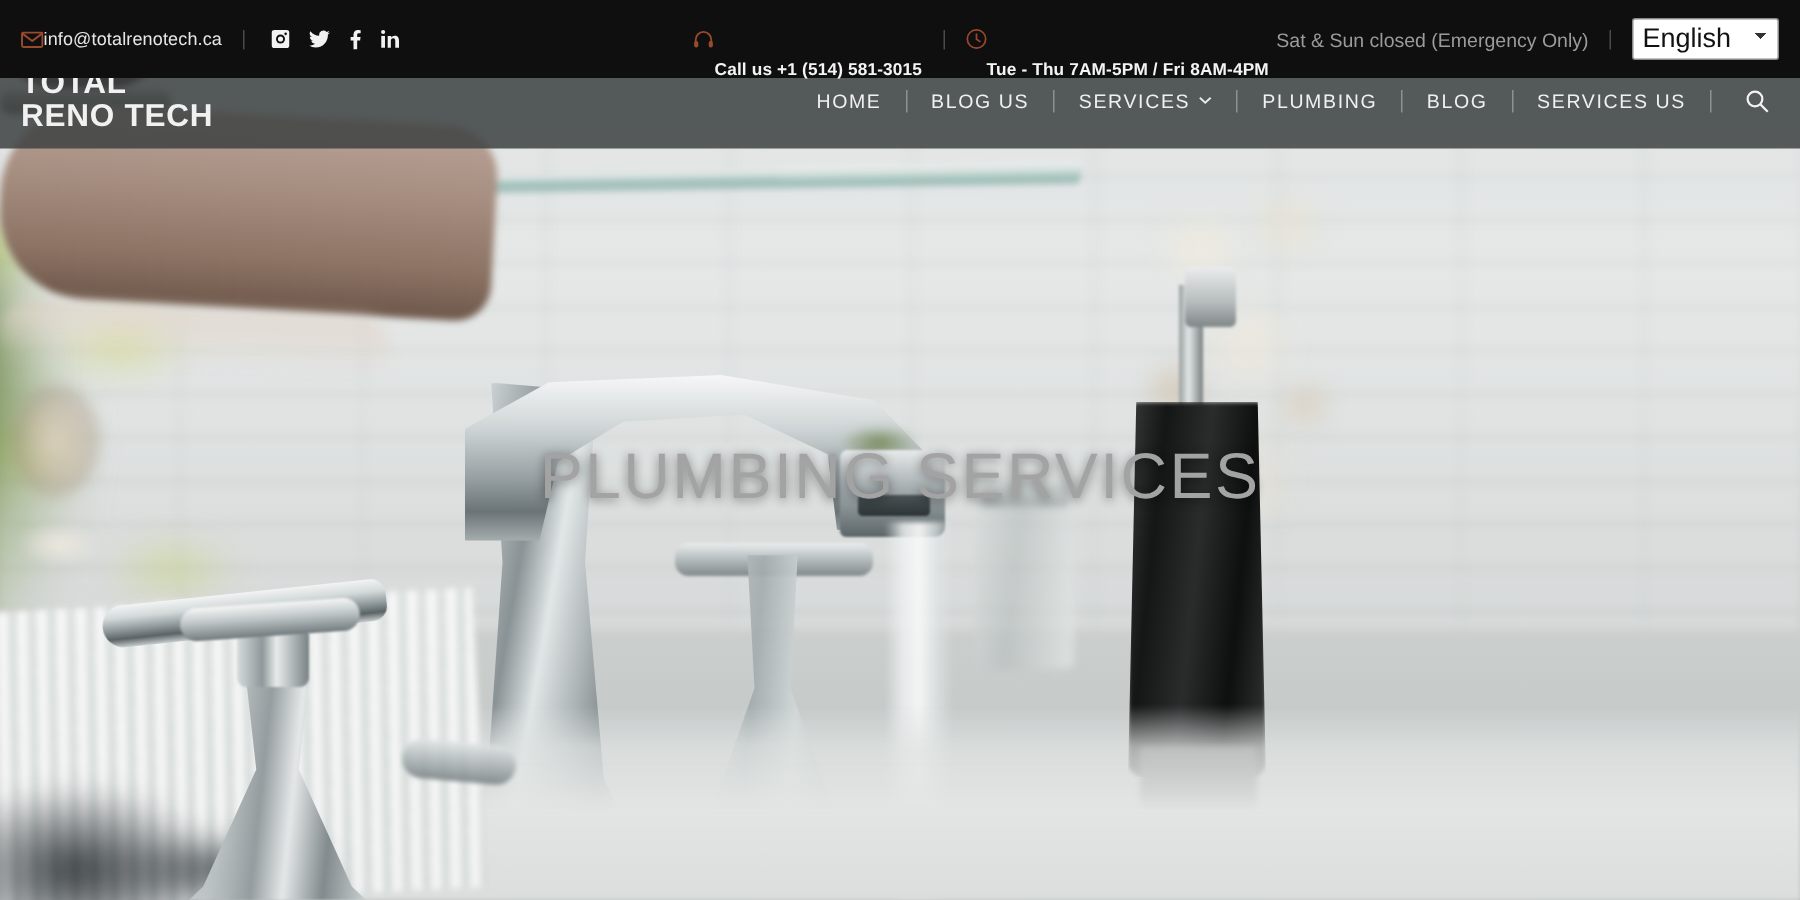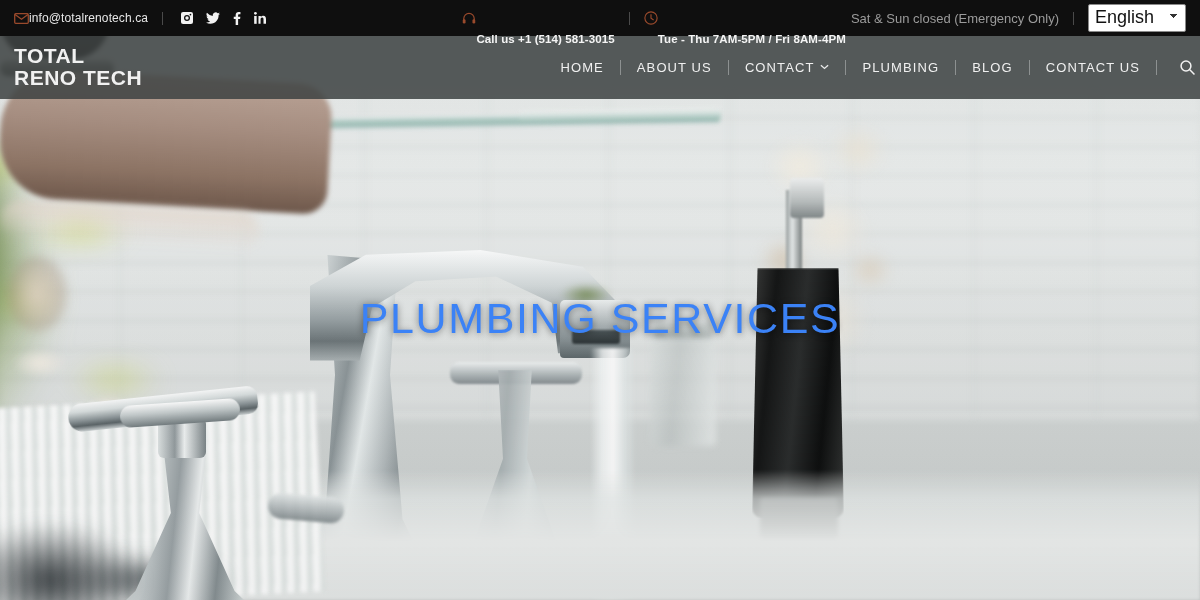--- a/index.html
+++ b/index.html
@@ -251,21 +251,21 @@
     background:radial-gradient(ellipse 130px 80px at 90px 90px, rgba(24,30,34,.85), rgba(24,30,34,0) 72%);
     filter:blur(8px);
   }
   .hero-tint {
     position:absolute; inset:0;
     background:linear-gradient(180deg, rgba(60,66,68,.10) 0%, rgba(60,66,68,.03) 30%, rgba(40,46,48,.05) 100%);
   }
 
   
   .topbar {
-    position:absolute; left:0; top:0; width:1200px; height:36px;
+    position:absolute; left:0; top:0; width:1200px; height:52px;
     background:#0f0f0f; display:flex; align-items:center;
     padding:0 14px; z-index:30;
   }
   .tb-left { display:flex; align-items:center; gap:0; }
   .tb-right { display:flex; align-items:center; margin-left:auto; gap:0; }
   .tb-sep { width:1px; height:13px; background:#4a4a4a; margin:0 14px; display:inline-block; }
   .tb-email { color:#e7e7e7; font-size:12px; text-decoration:none; letter-spacing:.1px; }
   .tb-ico { color:#9a4a2c; display:inline-flex; align-items:center; }
   .social { display:flex; align-items:center; gap:13px; margin-left:4px; }
   .social a { color:#f2f2f2; display:inline-flex; align-items:center; text-decoration:none; }
@@ -293,40 +293,40 @@
   .brand { display:flex; align-items:center; gap:12px; padding-left:14px; text-decoration:none; }
   .brand-mark { width:100px; height:54px; position:relative; flex:none; }
   .brand-text { line-height:.98; }
   .brand-l1, .brand-l2 {
     color:#f1f1f1; font-weight:bold; letter-spacing:.5px;
     font-family:Liberation Sans, sans-serif;
   }
   .brand-l1 { font-size:21px; display:block; }
   .brand-l2 { font-size:21px; display:block; margin-top:1px; }
 
-  .mainnav { display:flex; align-items:center; margin-left:auto; padding-right:0;justify-content:center; }
+  .mainnav { display:flex; align-items:center; margin-left:auto; padding-right:16px;justify-content:center; }
   .nav-link {
     color:#f0f0f0; font-size:13px; letter-spacing:1.1px; text-decoration:none;
     padding:0 16px; display:inline-flex; align-items:center; gap:6px; white-space:nowrap;
   }
   .nav-div { width:1px; height:15px; background:#8d9191; }
   .caret { display:inline-block; font-size:9px; line-height:1; opacity:.95; }
   .search-btn {
     margin-left:18px; color:#f2f2f2; background:none; border:none; cursor:pointer;
     display:inline-flex; align-items:center; padding:4px;
   }
 
   
   .hero-copy {
     position:absolute; left:0; top:0; width:1200px; height:600px;
     display:flex; flex-direction:column; align-items:center; justify-content:center;
     z-index:10; pointer-events:none; padding-top:36px;
   }
   .hero-title {
-    color:#3b82f6; font-size:43px; font-weight:normal; letter-spacing:1.6px;
+    color:#a3a3a3; font-size:43px; font-weight:normal; letter-spacing:1.6px;
     text-shadow:0 1px 7px rgba(0,0,0,.45); line-height:1;
   }
   .hero-sub {
     color:#f4f4f4; font-size:19px; font-weight:normal; margin-top:14px;
     text-shadow:0 1px 6px rgba(0,0,0,.45); letter-spacing:.2px;
   }
 </style>
 </head>
 <body>
 
@@ -468,46 +468,46 @@
       </span>
     </a>
 
     <nav class="mainnav">
       <a class="nav-link" href="#">
         <span>HOME</span>
       </a>
       <span class="nav-div"></span>
 
       <a class="nav-link" href="#">
-        <span>ABOUT US</span>
+        <span>BLOG US</span>
       </a>
       <span class="nav-div"></span>
 
       <a class="nav-link" href="#">
-        <span>CONTACT</span>
+        <span>SERVICES</span>
         <span class="caret">
           <svg width="9" height="6" viewBox="0 0 10 6" fill="none" stroke="#f0f0f0" stroke-width="1.5">
             <path d="M1 1 L5 4.6 L9 1"></path>
           </svg>
         </span>
       </a>
       <span class="nav-div"></span>
 
       <a class="nav-link" href="#">
         <span>PLUMBING</span>
       </a>
       <span class="nav-div"></span>
 
       <a class="nav-link" href="#">
         <span>BLOG</span>
       </a>
       <span class="nav-div"></span>
 
       <a class="nav-link" href="#">
-        <span>CONTACT US</span>
+        <span>SERVICES US</span>
       </a>
       <span class="nav-div"></span>
 
       <button class="search-btn">
         <svg width="17" height="17" viewBox="0 0 18 18" fill="none" stroke="#f2f2f2" stroke-width="1.6">
           <circle cx="7.4" cy="7.4" r="5.2"></circle>
           <path d="M11.4 11.4 L16.4 16.4"></path>
         </svg>
       </button>
     </nav>

